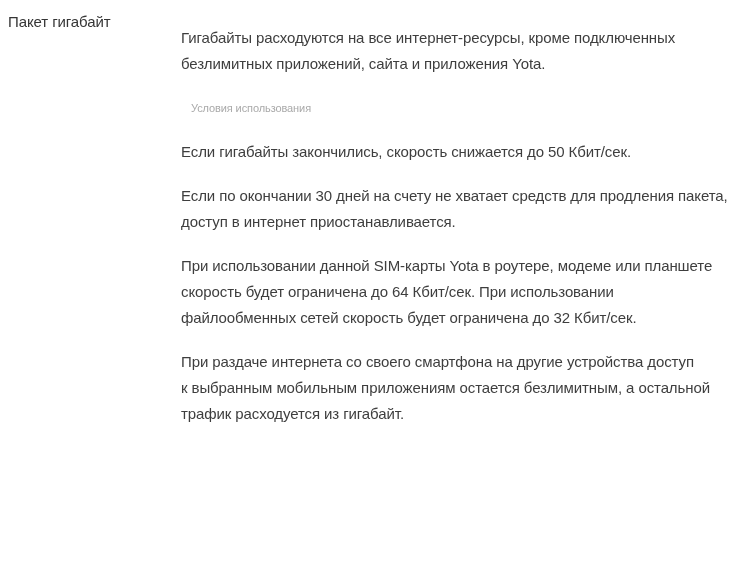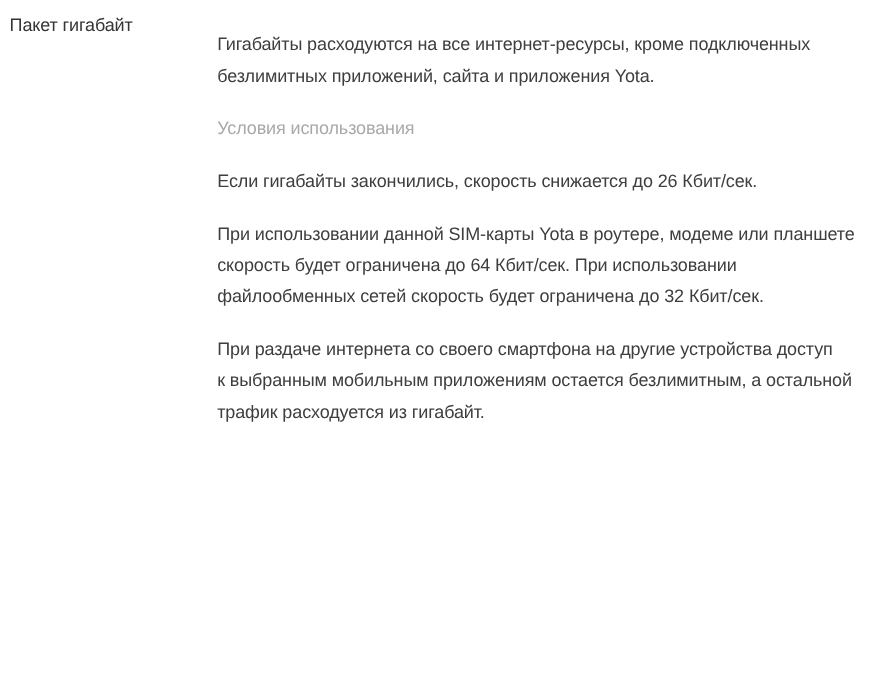--- a/index.html
+++ b/index.html
@@ -43,41 +43,43 @@
   .para {
     margin: 16px 0 18px 0;
     font-size: 15px;
     font-weight: 400;
     line-height: 26px;
     letter-spacing: -0.1px;
     color: var(--text);
     white-space: pre-line;
   }
   .subheading {
-    margin: 0 0 18px 0;
-    font-size: 15px;
+    margin: 0 0 18px 10px;
+    font-size: 11px;
     font-weight: 400;
     line-height: 26px;
     letter-spacing: -0.1px;
     color: var(--muted);
     white-space: pre-line;
   }
 </style>
 </head>
 <body>
 
 <div class="terms-row">
   <div class="label-col">
     <h3 class="term-title">Пакет гигабайт</h3>
   </div>
   <div class="content-col">
     <p class="para">Гигабайты расходуются на все интернет-ресурсы, кроме подключенных
 безлимитных приложений, сайта и приложения Yota.</p>
     <h4 class="subheading">Условия использования</h4>
-    <p class="para">Если гигабайты закончились, скорость снижается до 26 Кбит/сек.</p>
+    <p class="para">Если гигабайты закончились, скорость снижается до 50 Кбит/сек.</p>
+    <p class="para">Если по окончании 30 дней на счету не хватает средств для продления пакета,
+доступ в интернет приостанавливается.</p>
     <p class="para">При использовании данной SIM-карты Yota в роутере, модеме или планшете
 скорость будет ограничена до 64 Кбит/сек. При использовании
 файлообменных сетей скорость будет ограничена до 32 Кбит/сек.</p>
     <p class="para">При раздаче интернета со своего смартфона на другие устройства доступ
 к выбранным мобильным приложениям остается безлимитным, а остальной
 трафик расходуется из гигабайт.</p>
   </div>
 </div>
 
 </body></html>

